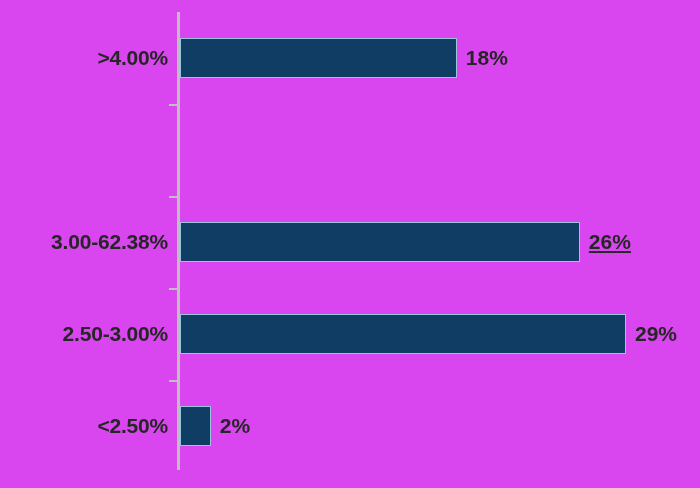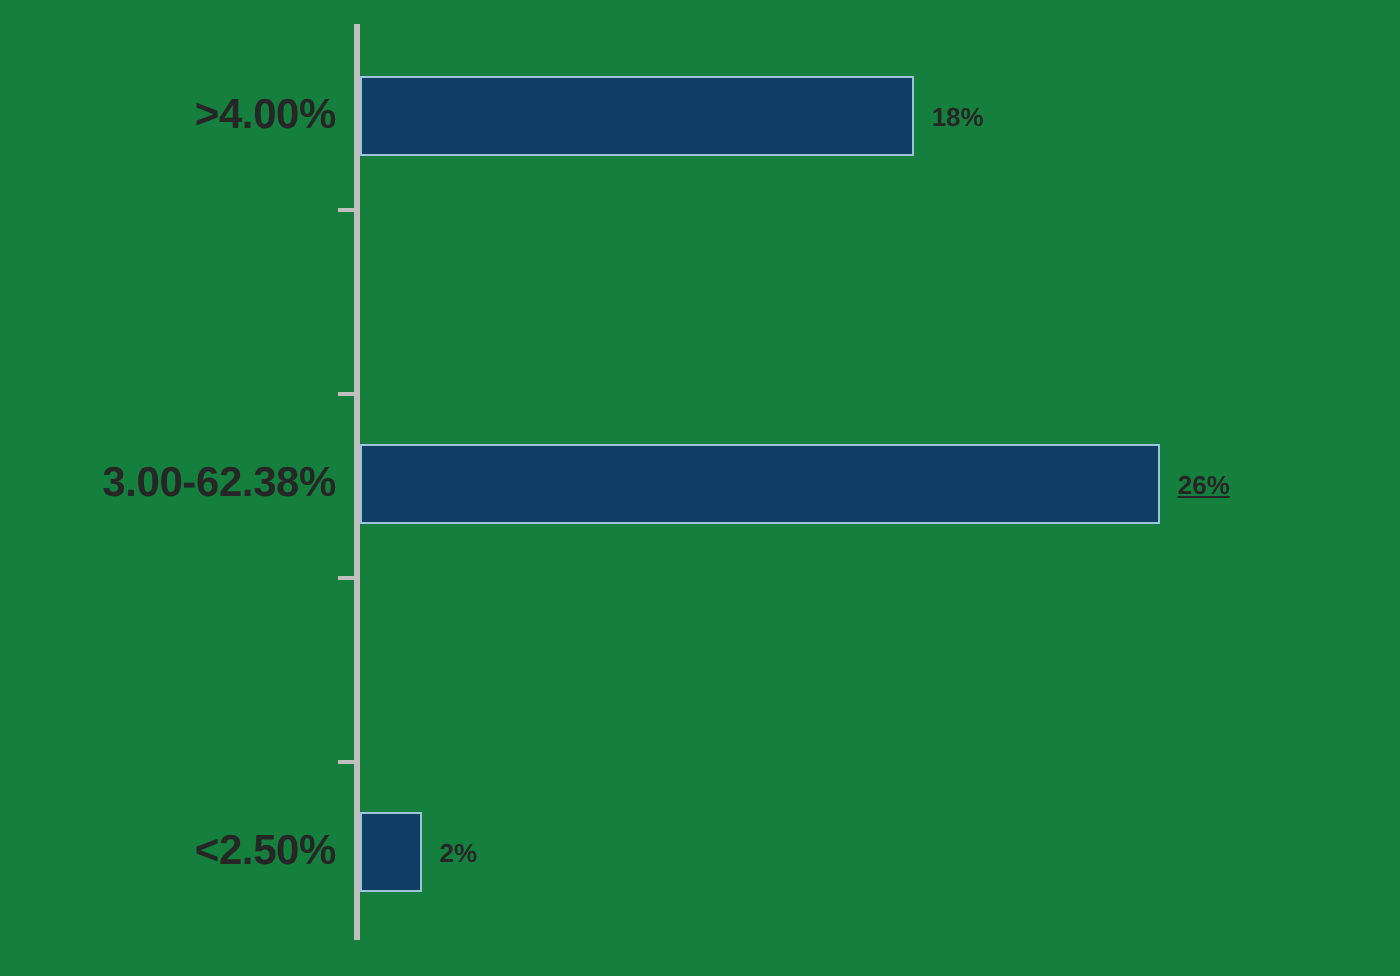--- a/index.html
+++ b/index.html
@@ -80,31 +80,31 @@
   }
 
   .bar {
     height: 40px;
     background: #0f3d63;
     border: 1px solid #9cc3dd;
     box-sizing: border-box;
   }
 
   .bar-value {
-    font-size: 13px;
+    font-size: 21px;
     font-weight: 700;
     color: #262626;
     margin-left: 9px;
     white-space: nowrap;
   }
 </style>
 </head>
 <body>
 
-<div id="chart-root" style="background: #15803d;">
+<div id="chart-root" style="background: #d946ef;">
   <div class="plot-area">
 
     <div class="axis-line" style="background: rgb(191, 191, 191);"></div>
 
     <div class="axis-tick" style="top: 104px; background: rgb(191, 191, 191);"></div>
     <div class="axis-tick" style="top: 196px; background: rgb(191, 191, 191);"></div>
     <div class="axis-tick" style="top: 288px; background: rgb(191, 191, 191);"></div>
     <div class="axis-tick" style="top: 380px; background: rgb(191, 191, 191);"></div>
 
     <div class="cat-row" style="top:12px;">
@@ -117,20 +117,27 @@
 
 
     <div class="cat-row" style="top:196px;">
       <div class="cat-label" style="color: rgb(38, 38, 38);">3.00-62.38%</div>
       <div class="bar-wrap">
         <div class="bar" style="width: 399.862px; background: rgb(15, 61, 99); border-color: rgb(156, 195, 221);"></div>
         <div class="bar-value" style="color: rgb(38, 38, 38); text-decoration: underline;">26%</div>
       </div>
     </div>
 
+    <div class="cat-row" style="top:288px;">
+      <div class="cat-label" style="color: rgb(38, 38, 38);">2.50-3.00%</div>
+      <div class="bar-wrap">
+        <div class="bar" style="width: 446px; background: rgb(15, 61, 99); border-color: rgb(156, 195, 221);"></div>
+        <div class="bar-value" style="color: rgb(38, 38, 38);">29%</div>
+      </div>
+    </div>
 
     <div class="cat-row" style="top:380px;">
       <div class="cat-label" style="color: rgb(38, 38, 38);">&lt;2.50%</div>
       <div class="bar-wrap">
         <div class="bar" style="width: 30.7586px; background: rgb(15, 61, 99); border-color: rgb(156, 195, 221);"></div>
         <div class="bar-value" style="color: rgb(38, 38, 38);">2%</div>
       </div>
     </div>
 
   </div>

